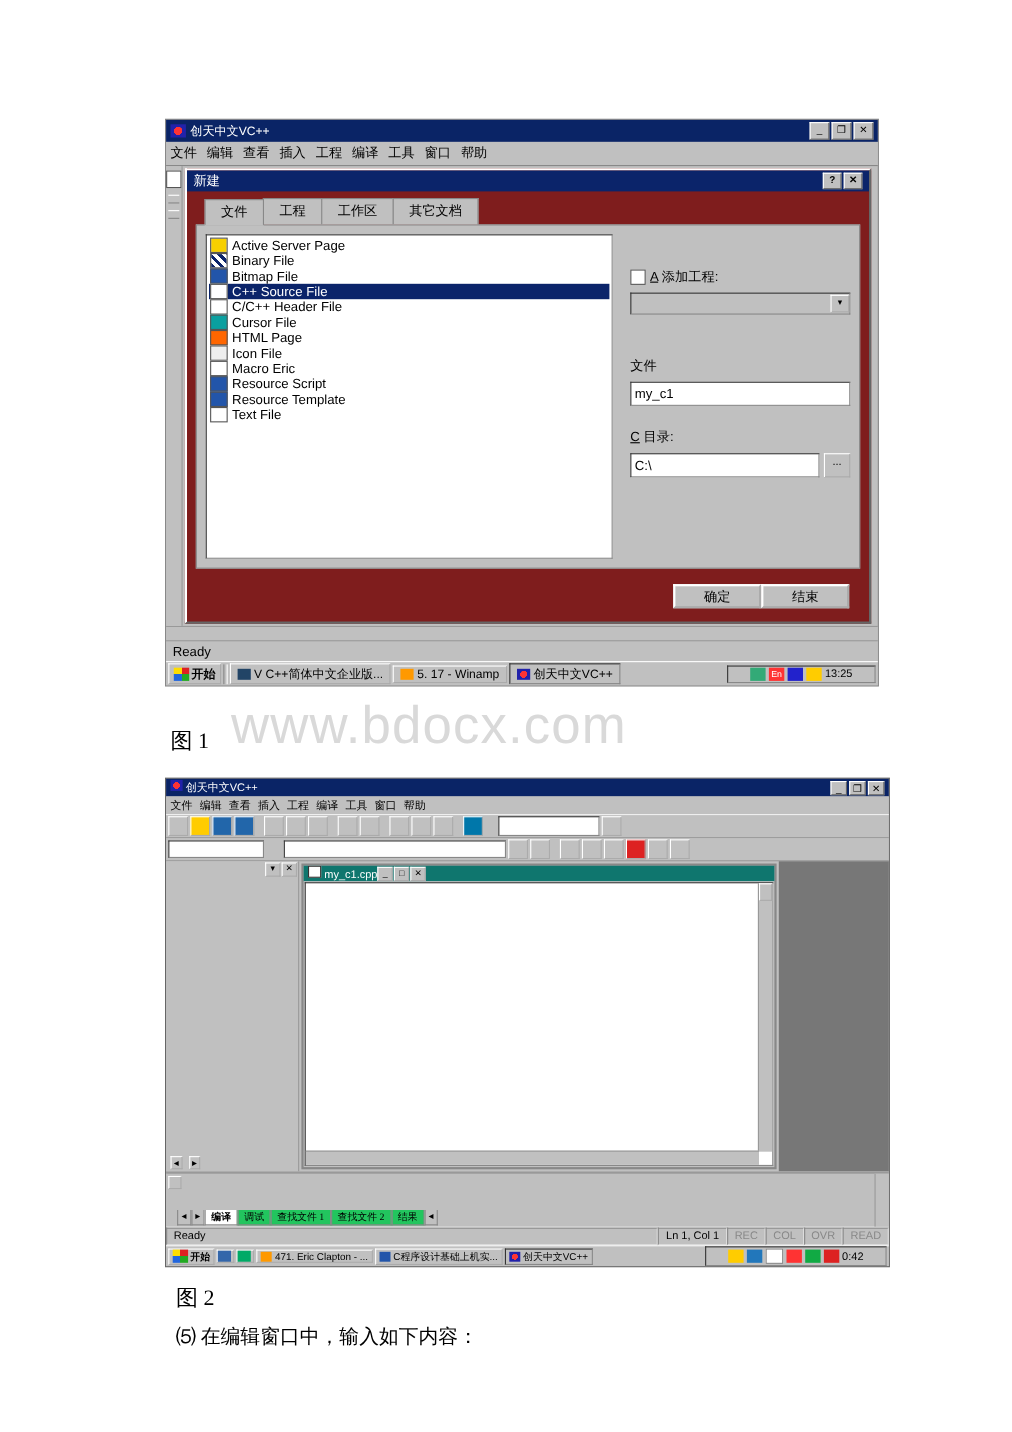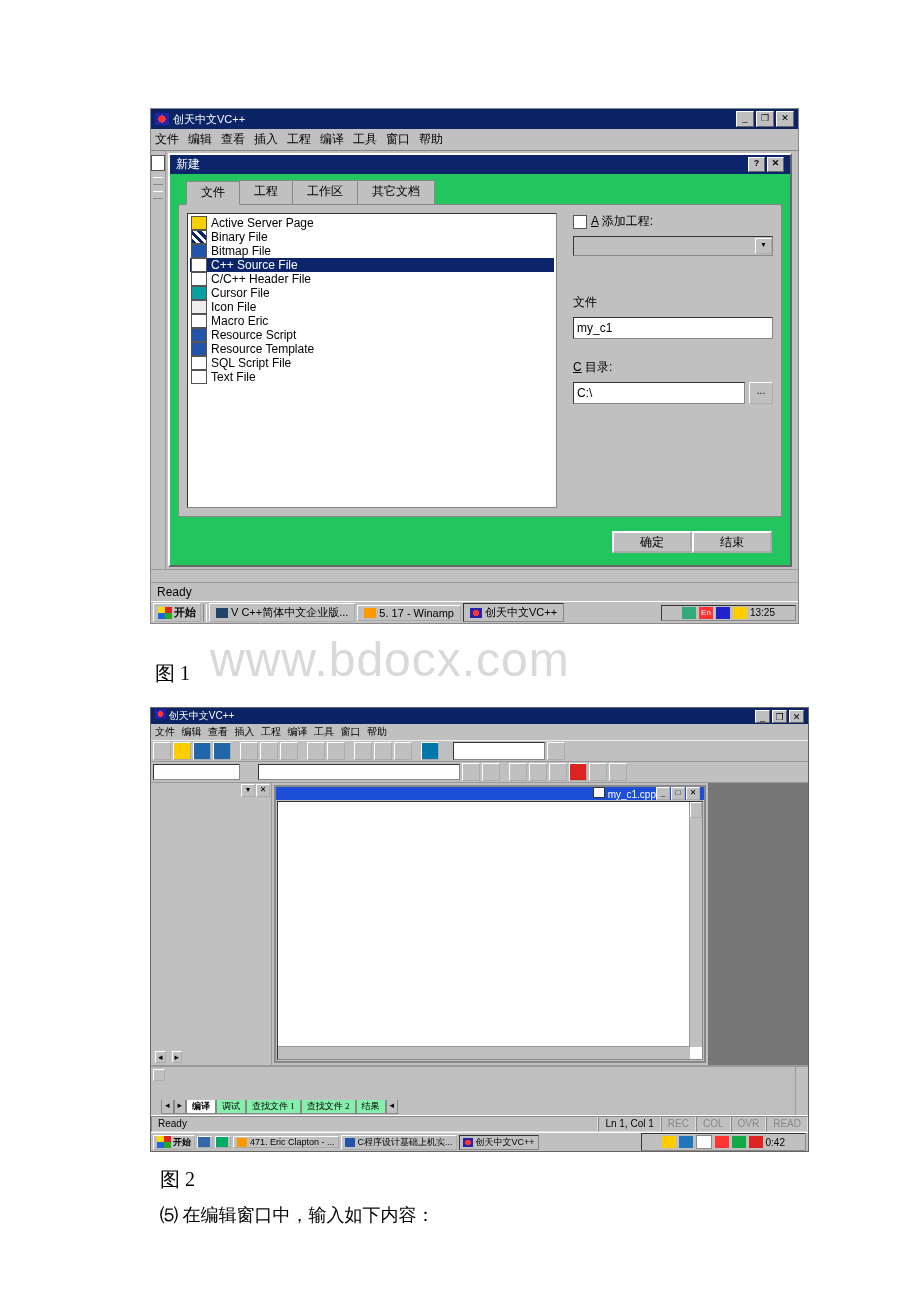--- a/index.html
+++ b/index.html
@@ -53,21 +53,21 @@
   }
   .left-strip{
     width:14px;
     background:#c0c0c0;
     border-right:1px solid #999;
     display:flex; flex-direction:column; align-items:center; gap:6px; padding-top:4px;
   }
   .doc-icon{width:12px;height:14px;background:#fff;border:1px solid #555;}
   .dlg-body{
     flex:1;
-    background:#22c55e;
+    background:#7f1d1d;
     border:2px solid #fff;
     border-right-color:#666; border-bottom-color:#666;
     margin:2px 6px 2px 2px;
     position:relative;
   }
   .dlg-title{
     background:#0b246a;
     color:#fff;
     font-size:12px;
     padding:1px 6px;
@@ -128,21 +128,21 @@
   .i3{background:#25a;border:1px solid #555;}
   .i4{background:#fff;border:1px solid #555;}
   .i5{background:#0aa0a0;border:1px solid #555;}
   .i6{background:#f60;border:1px solid #555;}
   .i7{background:#eee;border:1px solid #555;}
   .right-pane{
     width:200px;
     display:flex; flex-direction:column; gap:6px;
     font-size:12px;
   }
-  .chk-row{display:flex;align-items:center;gap:4px;}
+  .chk-row{display:flex;align-items:center;gap:4px;margin-top:30px;}
   .chkbox{width:12px;height:12px;border:1px solid #555;background:#fff;}
   .txt-in{
     height:18px;border:1px inset #888;background:#fff;padding:1px 3px;font-size:12px;
     font-family:inherit;
   }
   .combo{
     height:18px;border:1px inset #888;background:#c0c0c0;display:flex;align-items:center;justify-content:flex-end;
   }
   .combo .dd{width:15px;height:14px;background:#c0c0c0;border:1px outset #fff;text-align:center;font-size:8px;line-height:12px;}
   .dir-row{display:flex;gap:4px;}
@@ -217,37 +217,37 @@
   }
   .side2-close .sb{width:12px;height:11px;border:1px outset #fff;background:#c0c0c0;font-size:8px;line-height:9px;text-align:center;}
   .side2 .ws{
     position:absolute;bottom:2px;left:4px;display:flex;gap:6px;font-size:9px;
   }
   .side2 .ws .b{border:1px outset #fff;padding:0 2px;background:#c0c0c0;}
   .editor2{
     flex:1;display:flex;flex-direction:column;border:2px solid #888;margin:2px;background:#c0c0c0;
   }
   .editor2-title{
-    background:#1d4ed8;color:#fff;font-size:10px;padding:0 4px;display:flex;justify-content:flex-end;align-items:center;
+    background:#0f766e;color:#fff;font-size:10px;padding:0 4px;display:flex;justify-content:flex-start;align-items:center;
   }
   .editor2-title .mi{display:flex;gap:1px;}
   .editor2-title .mb{width:12px;height:11px;background:#c0c0c0;border:1px outset #fff;font-size:8px;text-align:center;line-height:9px;color:#000;}
   .editor2-body{flex:1;background:#fff;border:1px inset #888;margin:1px;position:relative;}
   .editor2-body .vscroll{position:absolute;right:0;top:0;bottom:12px;width:12px;background:#c0c0c0;border-left:1px solid #999;}
   .editor2-body .hscroll{position:absolute;left:0;right:12px;bottom:0;height:12px;background:#c0c0c0;border-top:1px solid #999;}
   .editor2-body .thumb{width:10px;height:14px;background:#c0c0c0;border:1px outset #fff;margin:0 auto;}
   .rgutter{width:100px;background:#777;}
   .output2{
     height:48px;background:#bfbfbf;border-top:2px solid #999;position:relative;
   }
   .output2 .grip{position:absolute;left:2px;top:2px;width:10px;height:10px;border:1px outset #fff;background:#c0c0c0;}
   .output2 .tabs2{
     position:absolute;bottom:1px;left:10px;display:flex;font-size:9px;font-family:"SimSun";
   }
-  .output2 .tabs2 .t{border:1px solid #888;border-top:none;padding:0 5px;background:#86efac;}
+  .output2 .tabs2 .t{border:1px solid #888;border-top:none;padding:0 5px;background:#22c55e;}
   .output2 .tabs2 .t.on{background:#fff;font-weight:bold;}
   .output2 .vright{position:absolute;right:0;top:0;bottom:0;width:12px;background:#c0c0c0;border-left:1px solid #999;}
   .status2{
     background:#c0c0c0;border-top:1px solid #fff;display:flex;font-size:10px;height:16px;
   }
   .status2 .cell{border:1px inset #ddd;padding:0 6px;line-height:14px;}
   .status2 .cell.ready{flex:1;}
   .status2 .cell.dim{color:#888;}
   .taskbar2{
     background:#c0c0c0;border-top:1px solid #fff;display:flex;align-items:center;font-size:9px;gap:2px;padding:1px 2px;height:16px;
@@ -331,38 +331,38 @@
               </div>
           <div class="list-item">
                 <span class="li-icon i4"></span>
                 <span>C/C++ Header File</span>
               </div>
           <div class="list-item">
                 <span class="li-icon i5"></span>
                 <span>Cursor File</span>
               </div>
           <div class="list-item">
+                <span class="li-icon i6"></span>
+                <span>HTML Page</span>
+              </div>
+          <div class="list-item">
                 <span class="li-icon i7"></span>
                 <span>Icon File</span>
               </div>
           <div class="list-item">
                 <span class="li-icon i4"></span>
                 <span>Macro Eric</span>
               </div>
           <div class="list-item">
                 <span class="li-icon i3"></span>
                 <span>Resource Script</span>
               </div>
           <div class="list-item">
                 <span class="li-icon i3"></span>
                 <span>Resource Template</span>
-              </div>
-          <div class="list-item">
-                <span class="li-icon i4"></span>
-                <span>SQL Script File</span>
               </div>
           <div class="list-item">
                 <span class="li-icon i4"></span>
                 <span>Text File</span>
               </div>
         </div>
 
         <div class="right-pane">
           <div class="chk-row">
             <div class="chkbox"></div>

